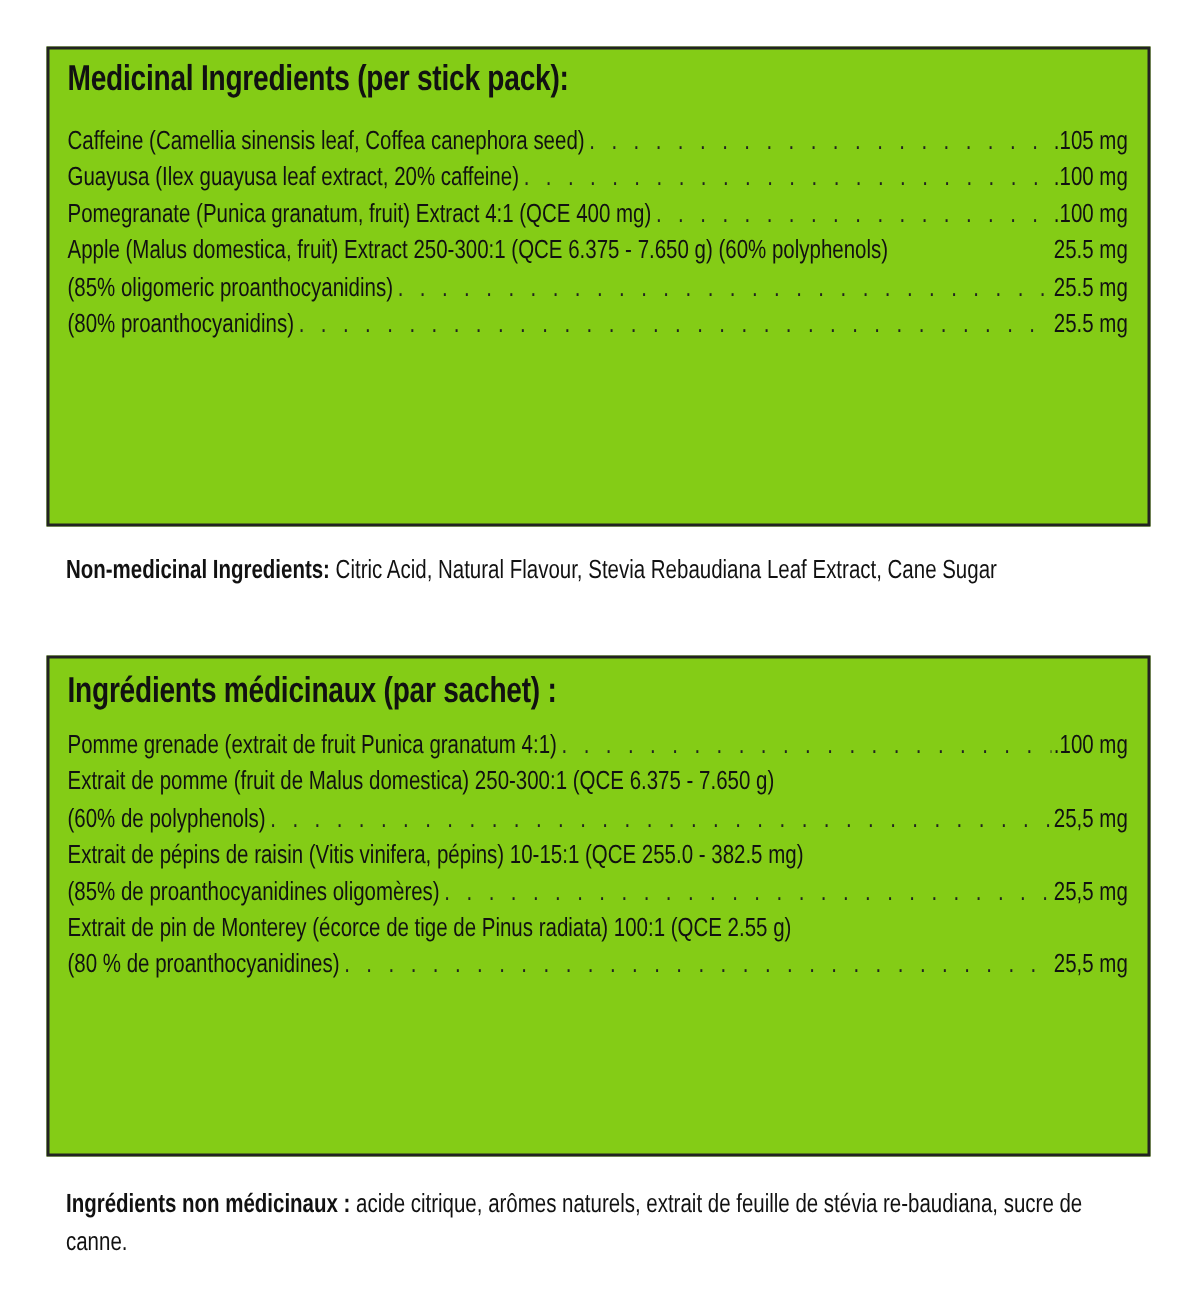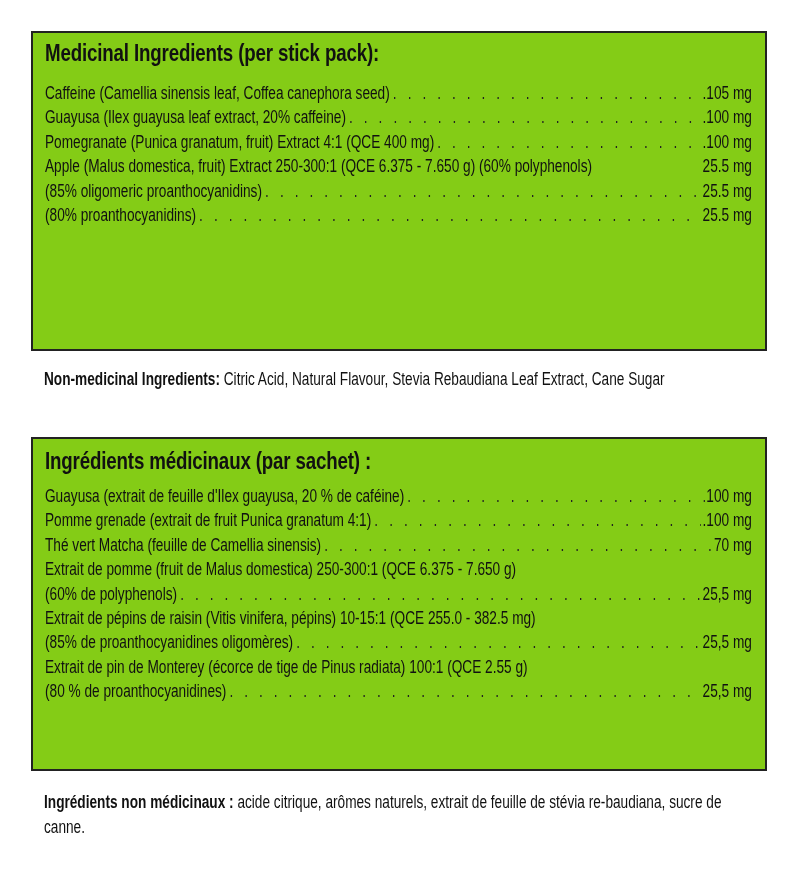--- a/index.html
+++ b/index.html
@@ -77,37 +77,23 @@
   </div>
 </div>
 
 <div class="note" id="note-en"><b>Non-medicinal Ingredients:</b><span> Citric Acid, Natural Flavour, Stevia Rebaudiana Leaf Extract, Cane Sugar</span></div>
 
 <div class="box" id="box-fr">
   <div class="title" style="top:8px;">Ingrédients médicinaux (par sachet) :</div>
   <div class="rows" style="top:45px;">
     <div class="row">
         <div class="inner">
-          <span class="name">Guayusa (extrait de feuille d'Ilex guayusa, 20 % de caféine)</span>
-          <span class="dots"></span>
-          <span class="amt">100 mg</span>
-        </div>
-      </div>
-    <div class="row">
-        <div class="inner">
           <span class="name">Pomme grenade (extrait de fruit Punica granatum 4:1)</span>
           <span class="dots"></span>
           <span class="amt">.100 mg</span>
-        </div>
-      </div>
-    <div class="row">
-        <div class="inner">
-          <span class="name">Thé vert Matcha (feuille de Camellia sinensis)</span>
-          <span class="dots"></span>
-          <span class="amt">70 mg</span>
         </div>
       </div>
     <div class="row nodots">
         <div class="inner">
           <span class="name">Extrait de pomme (fruit de Malus domestica) 250-300:1 (QCE 6.375 - 7.650 g)</span>
           <span class="dots"></span>
           <span class="amt"></span>
         </div>
       </div>
     <div class="row">

